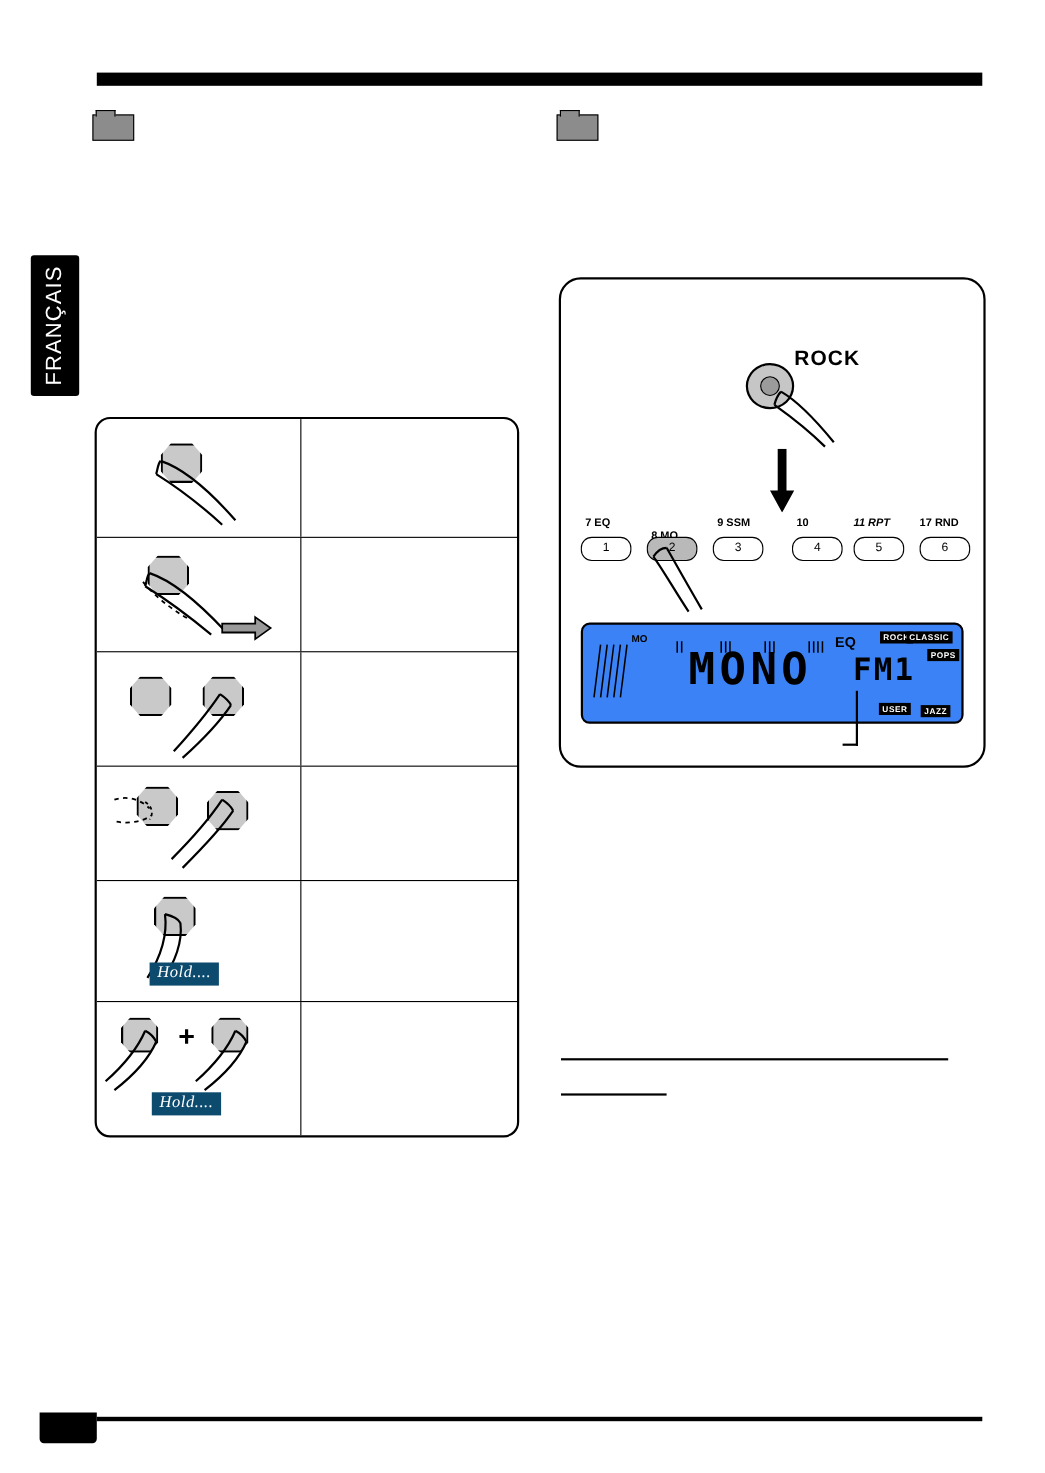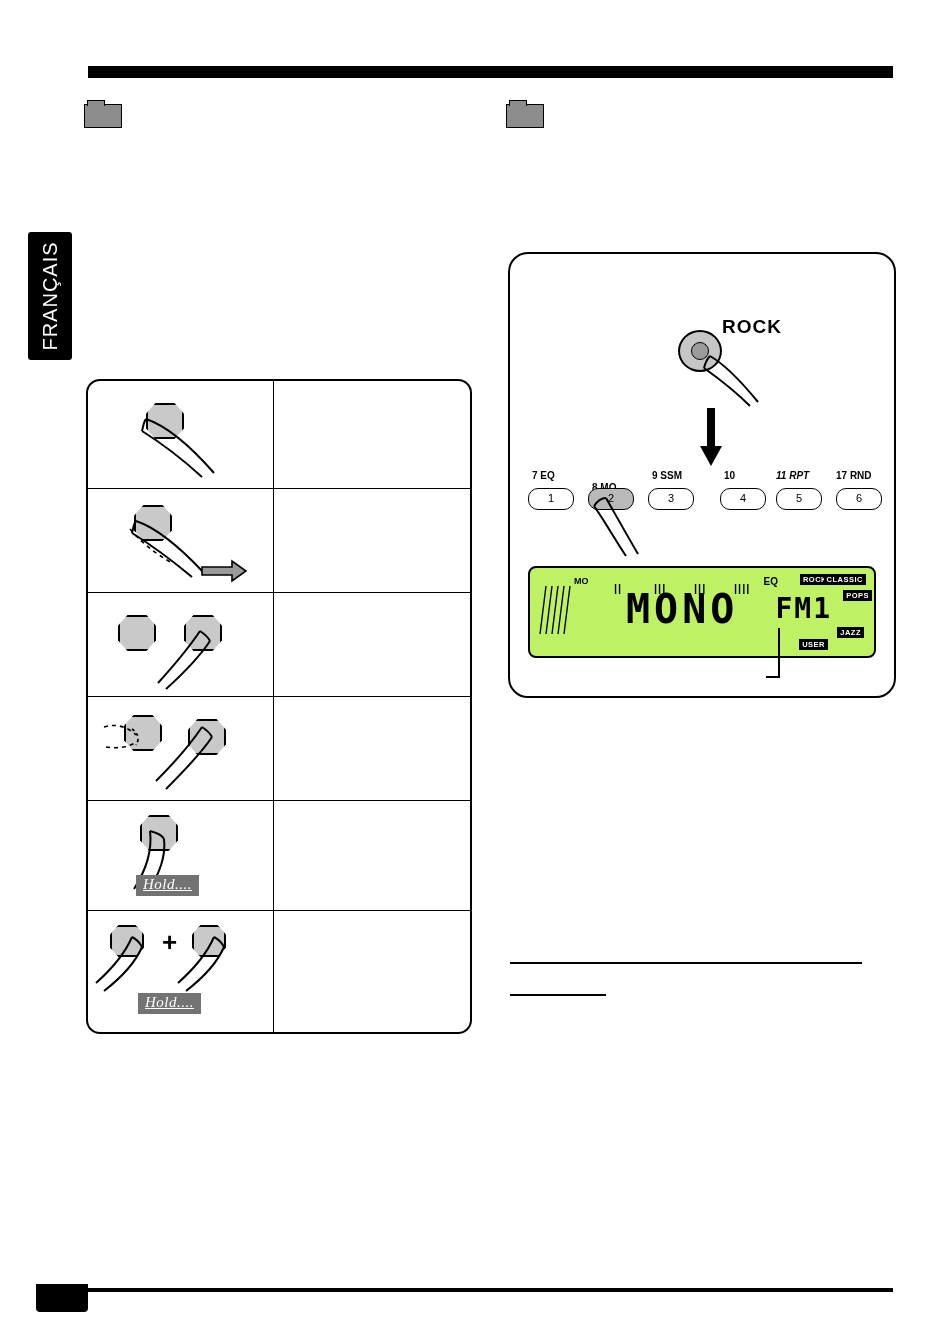--- a/index.html
+++ b/index.html
@@ -120,28 +120,27 @@
     border-radius: 8px;
     clip-path: polygon(25% 0%, 75% 0%, 100% 30%, 100% 70%, 75% 100%, 25% 100%, 0% 70%, 0% 30%);
   }
   .knob.small { width: 30px; height: 28px; }
   .finger-shape {
     position: absolute;
     overflow: visible;
   }
   .hold-badge {
     position: absolute;
-    background: #737373;
+    background: #0c4a6e;
     color: #fff;
     font-style: italic;
     font-size: 15px;
     padding: 1px 7px 3px 7px;
     font-family: "Liberation Serif", serif;
     letter-spacing: 0.5px;
-    text-decoration: underline;
   }
   .plus-sign {
     position: absolute;
     font-size: 26px;
     font-weight: bold;
     color: #000;
   }
 
   
   .illus-panel {
@@ -224,21 +223,21 @@
 
   
   .lcd {
     position: absolute;
     left: 528px;
     top: 566px;
     width: 348px;
     height: 92px;
     border: 2px solid #000;
     border-radius: 8px;
-    background: #bef264;
+    background: #3b82f6;
     box-sizing: border-box;
     overflow: hidden;
   }
   .lcd-main {
     position: absolute;
     left: 96px;
     top: 18px;
     font-family: "DejaVu Sans Mono", monospace;
     font-size: 40px;
     letter-spacing: 4px;
@@ -257,21 +256,21 @@
     position: absolute;
     left: 44px;
     top: 8px;
     font-size: 9px;
     font-weight: bold;
   }
   .lcd-eq {
     position: absolute;
     right: 96px;
     top: 8px;
-    font-size: 10px;
+    font-size: 13px;
     font-weight: bold;
     padding-left: 12px;
   }
   .lcd-tag {
     position: absolute;
     font-size: 7.5px;
     font-weight: bold;
     color: #fff;
     background: #000;
     padding: 1px 3px;
@@ -502,21 +501,21 @@
     <div class="lcd-mo">MO</div>
     <div class="lcd-dash" style="left:84px;">||</div>
     <div class="lcd-dash" style="left:124px;">|||</div>
     <div class="lcd-dash" style="left:164px;">|||</div>
     <div class="lcd-dash" style="left:204px;">||||</div>
     <div class="lcd-eq">EQ</div>
     <div class="lcd-tag" style="right:44px; top:6px;">ROCK</div>
     <div class="lcd-tag" style="right:8px;  top:6px;">CLASSIC</div>
     <div class="lcd-tag" style="right:2px;  top:22px;">POPS</div>
     <div class="lcd-tag" style="right:46px; bottom:6px;">USER</div>
-    <div class="lcd-tag" style="right:10px; bottom:18px;">JAZZ</div>
+    <div class="lcd-tag" style="right:10px; bottom:4px;">JAZZ</div>
     <div class="lcd-main">MONO</div>
     <div class="lcd-band">FM1</div>
   </div>
   <div class="callout-line"></div>
 
   <div class="note-rule" style="left:510px; top:962px; width:352px;"></div>
   <div class="note-rule" style="left:510px; top:994px; width:96px;"></div>
 
   <div class="bottom-rule"></div>
   <div class="page-num-box">

